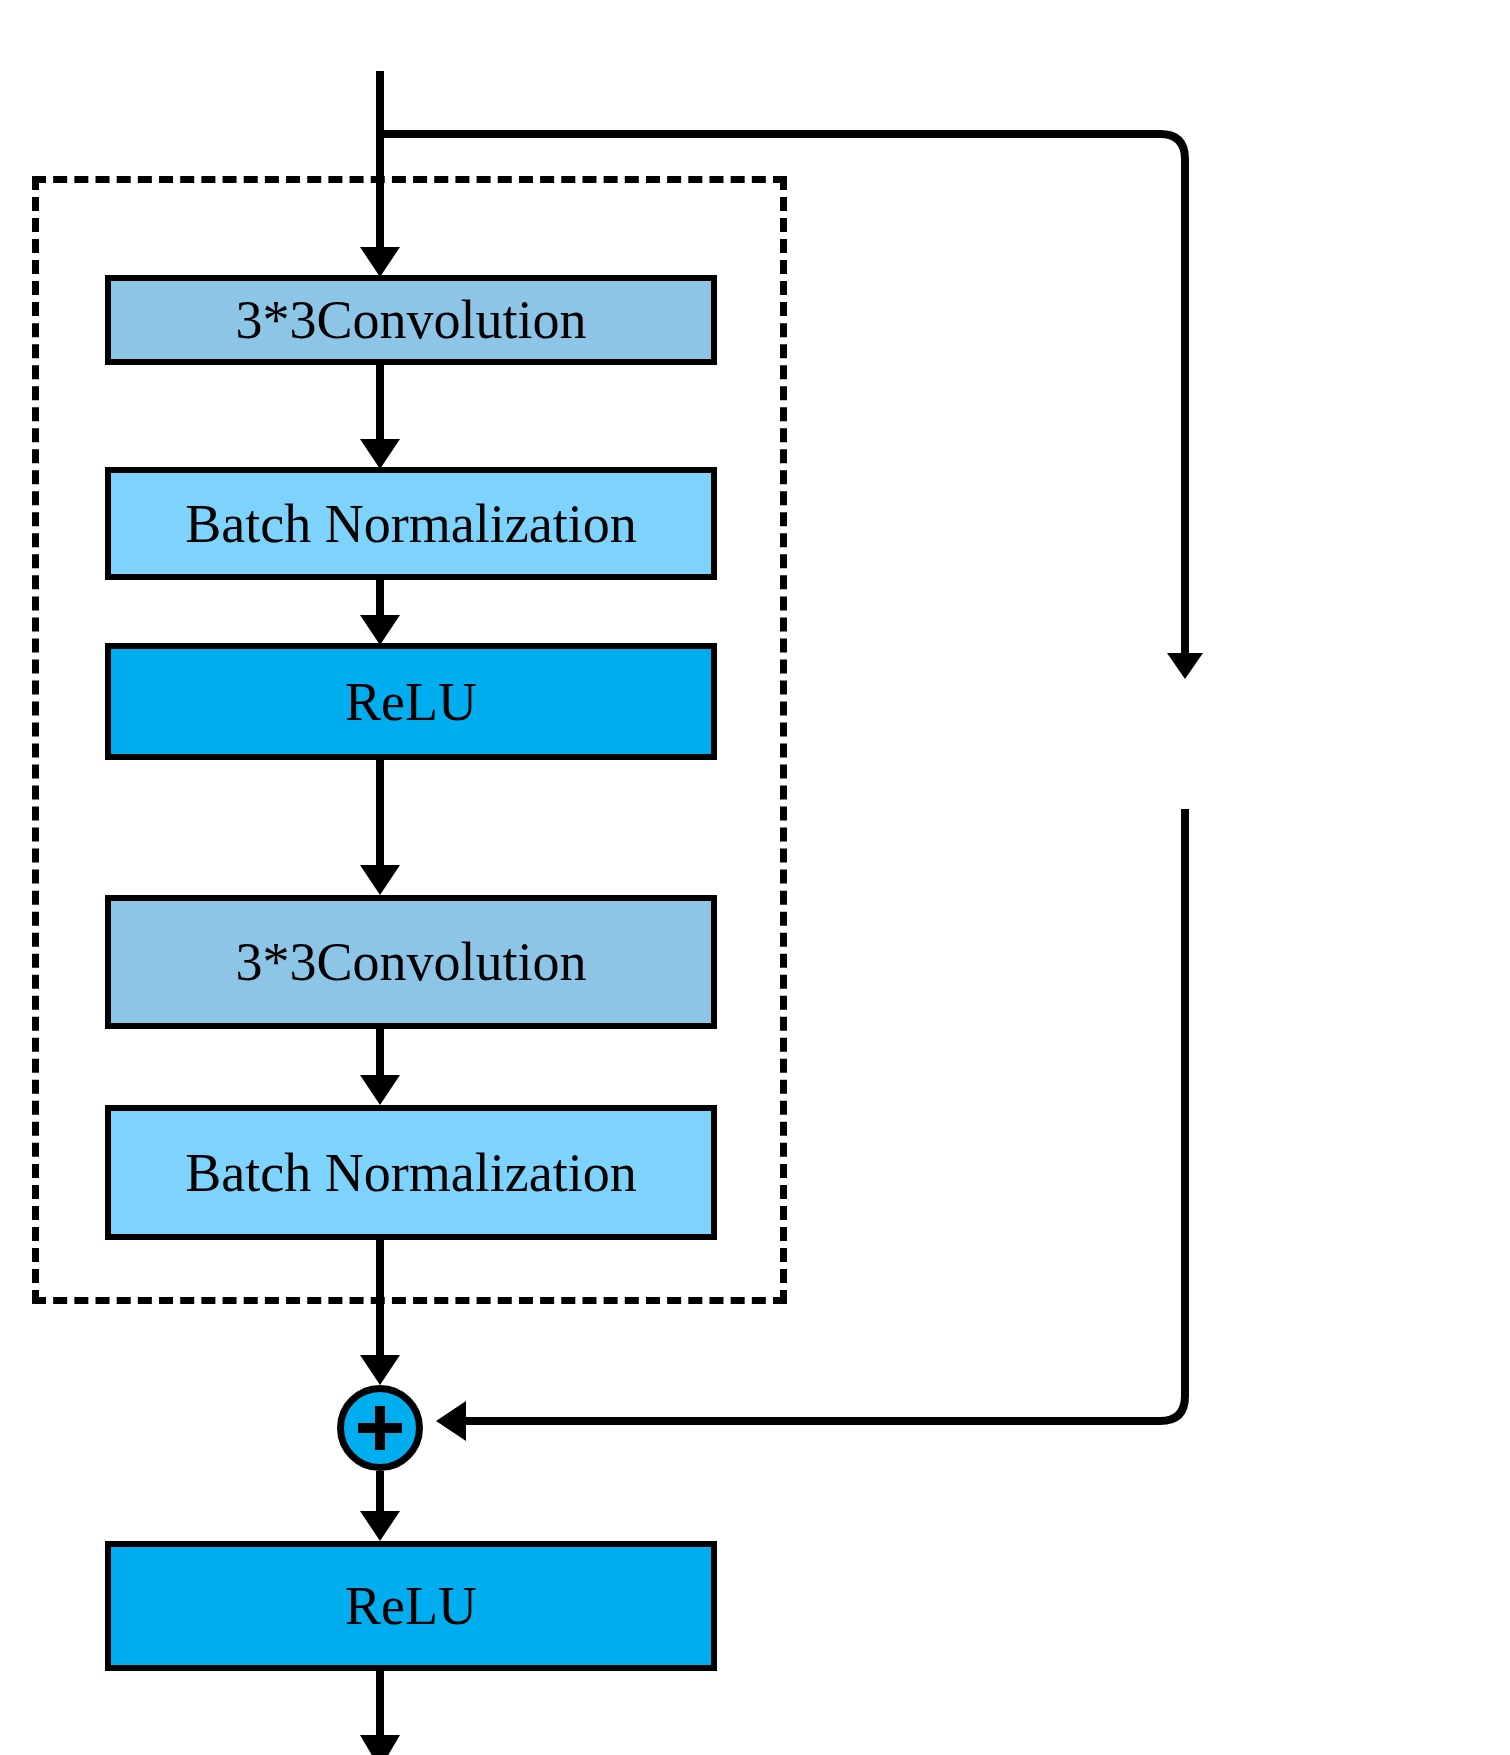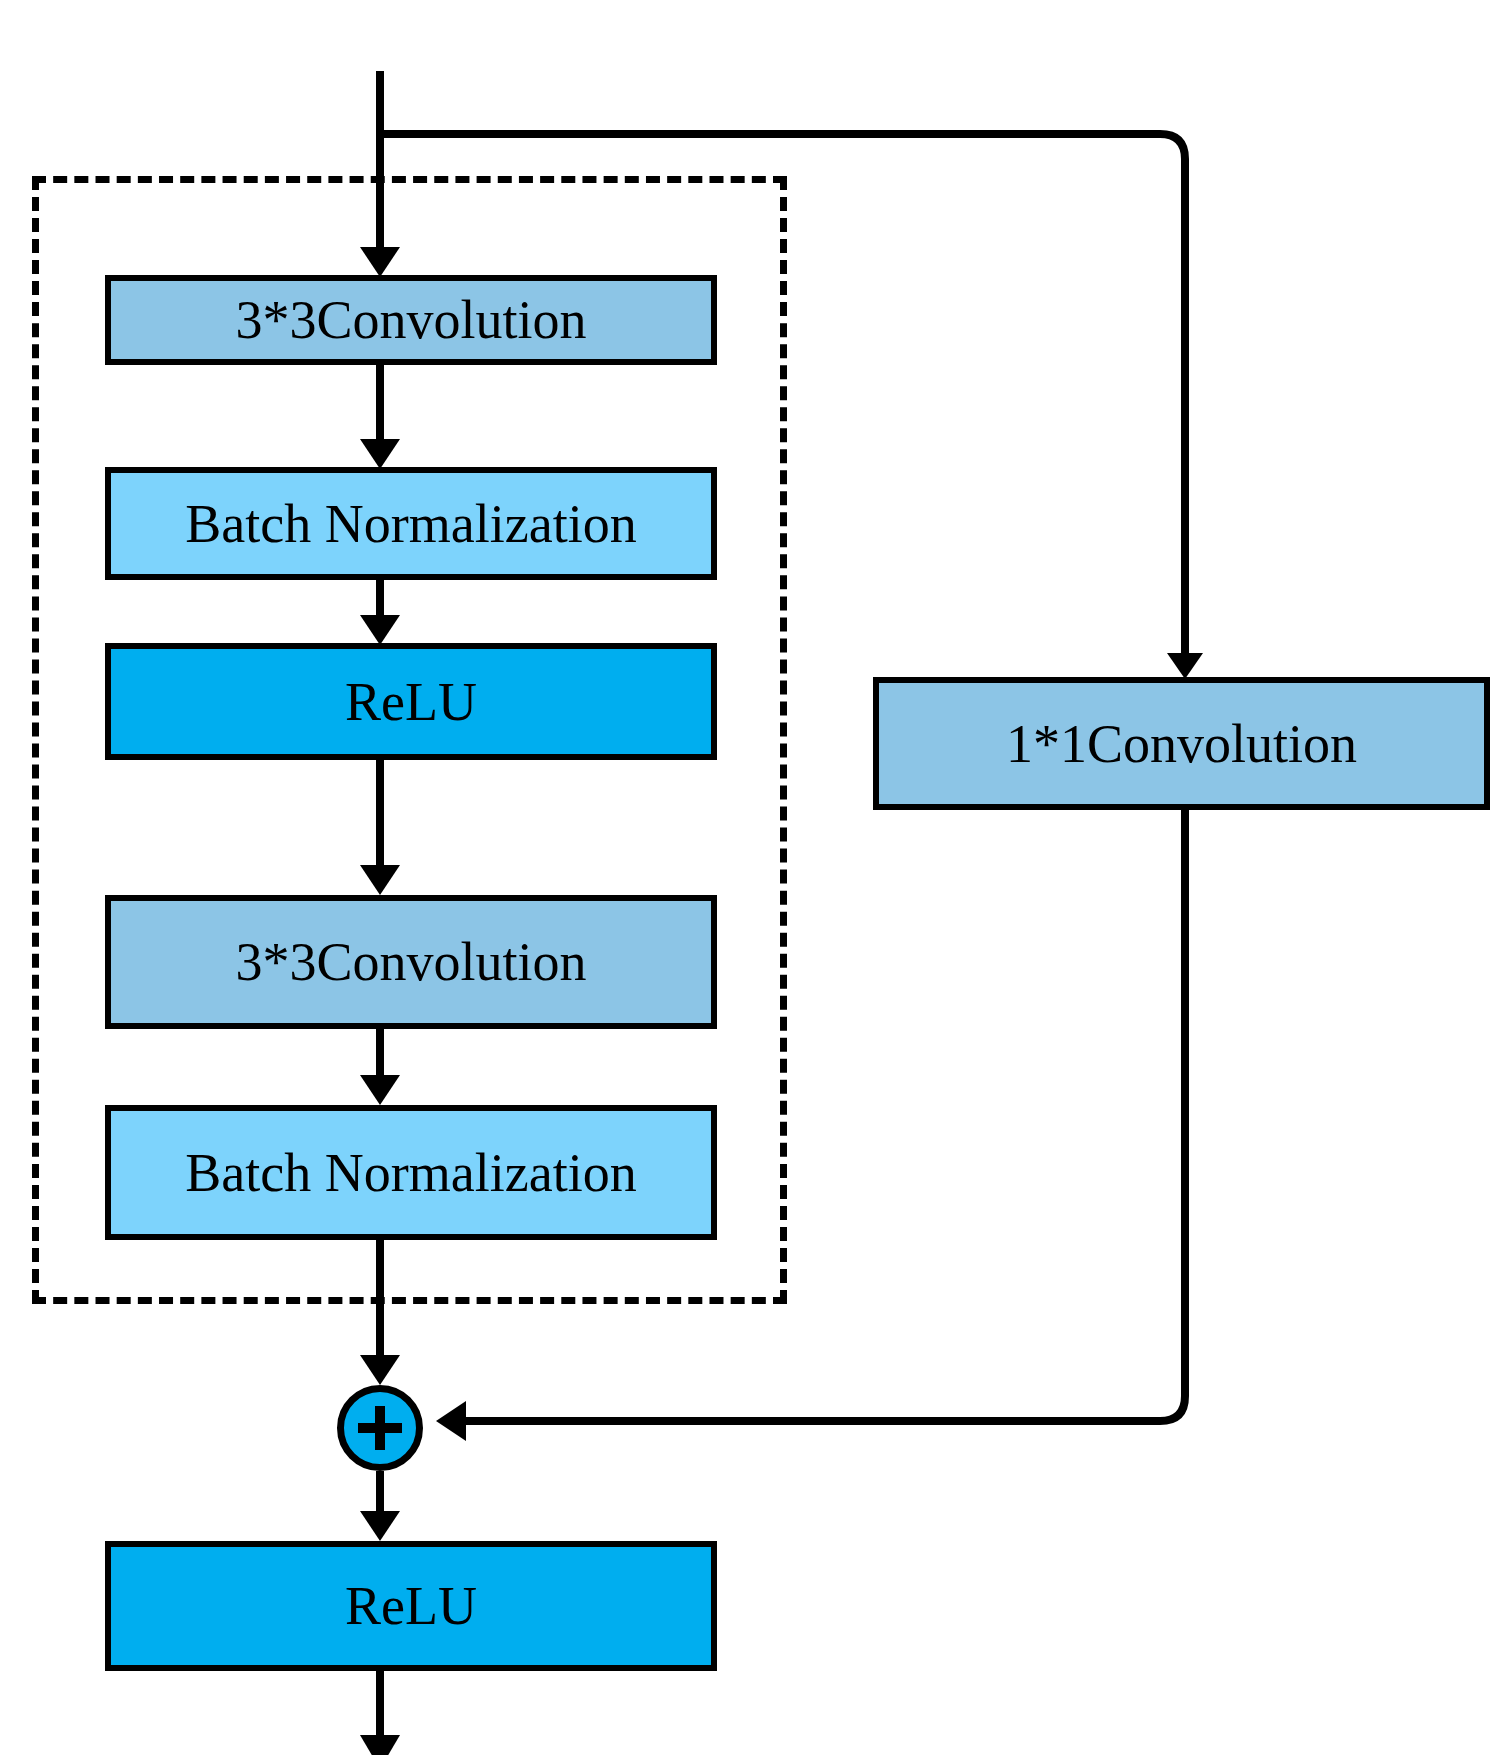--- a/index.html
+++ b/index.html
@@ -158,23 +158,20 @@
   </div>
 
   <div class="node node-conv" style="left:105px; top:852px; width:612px; height:134px;">
     <span>3*3Convolution</span>
   </div>
 
   <div class="node node-bn" style="left:105px; top:1062px; width:612px; height:135px;">
     <span>Batch Normalization</span>
   </div>
 
-  <div class="node node-conv" style="left:873px; top:634px; width:617px; height:133px;">
-    <span>1*1Convolution</span>
-  </div>
 
   <div class="sum-circle" style="left:337px; top:1342px; width:86px; height:86px;">
     <span class="sum-glyph"></span>
   </div>
 
   <div class="node node-relu" style="left:105px; top:1498px; width:612px; height:130px;">
     <span>ReLU</span>
   </div>
 
 </div>

